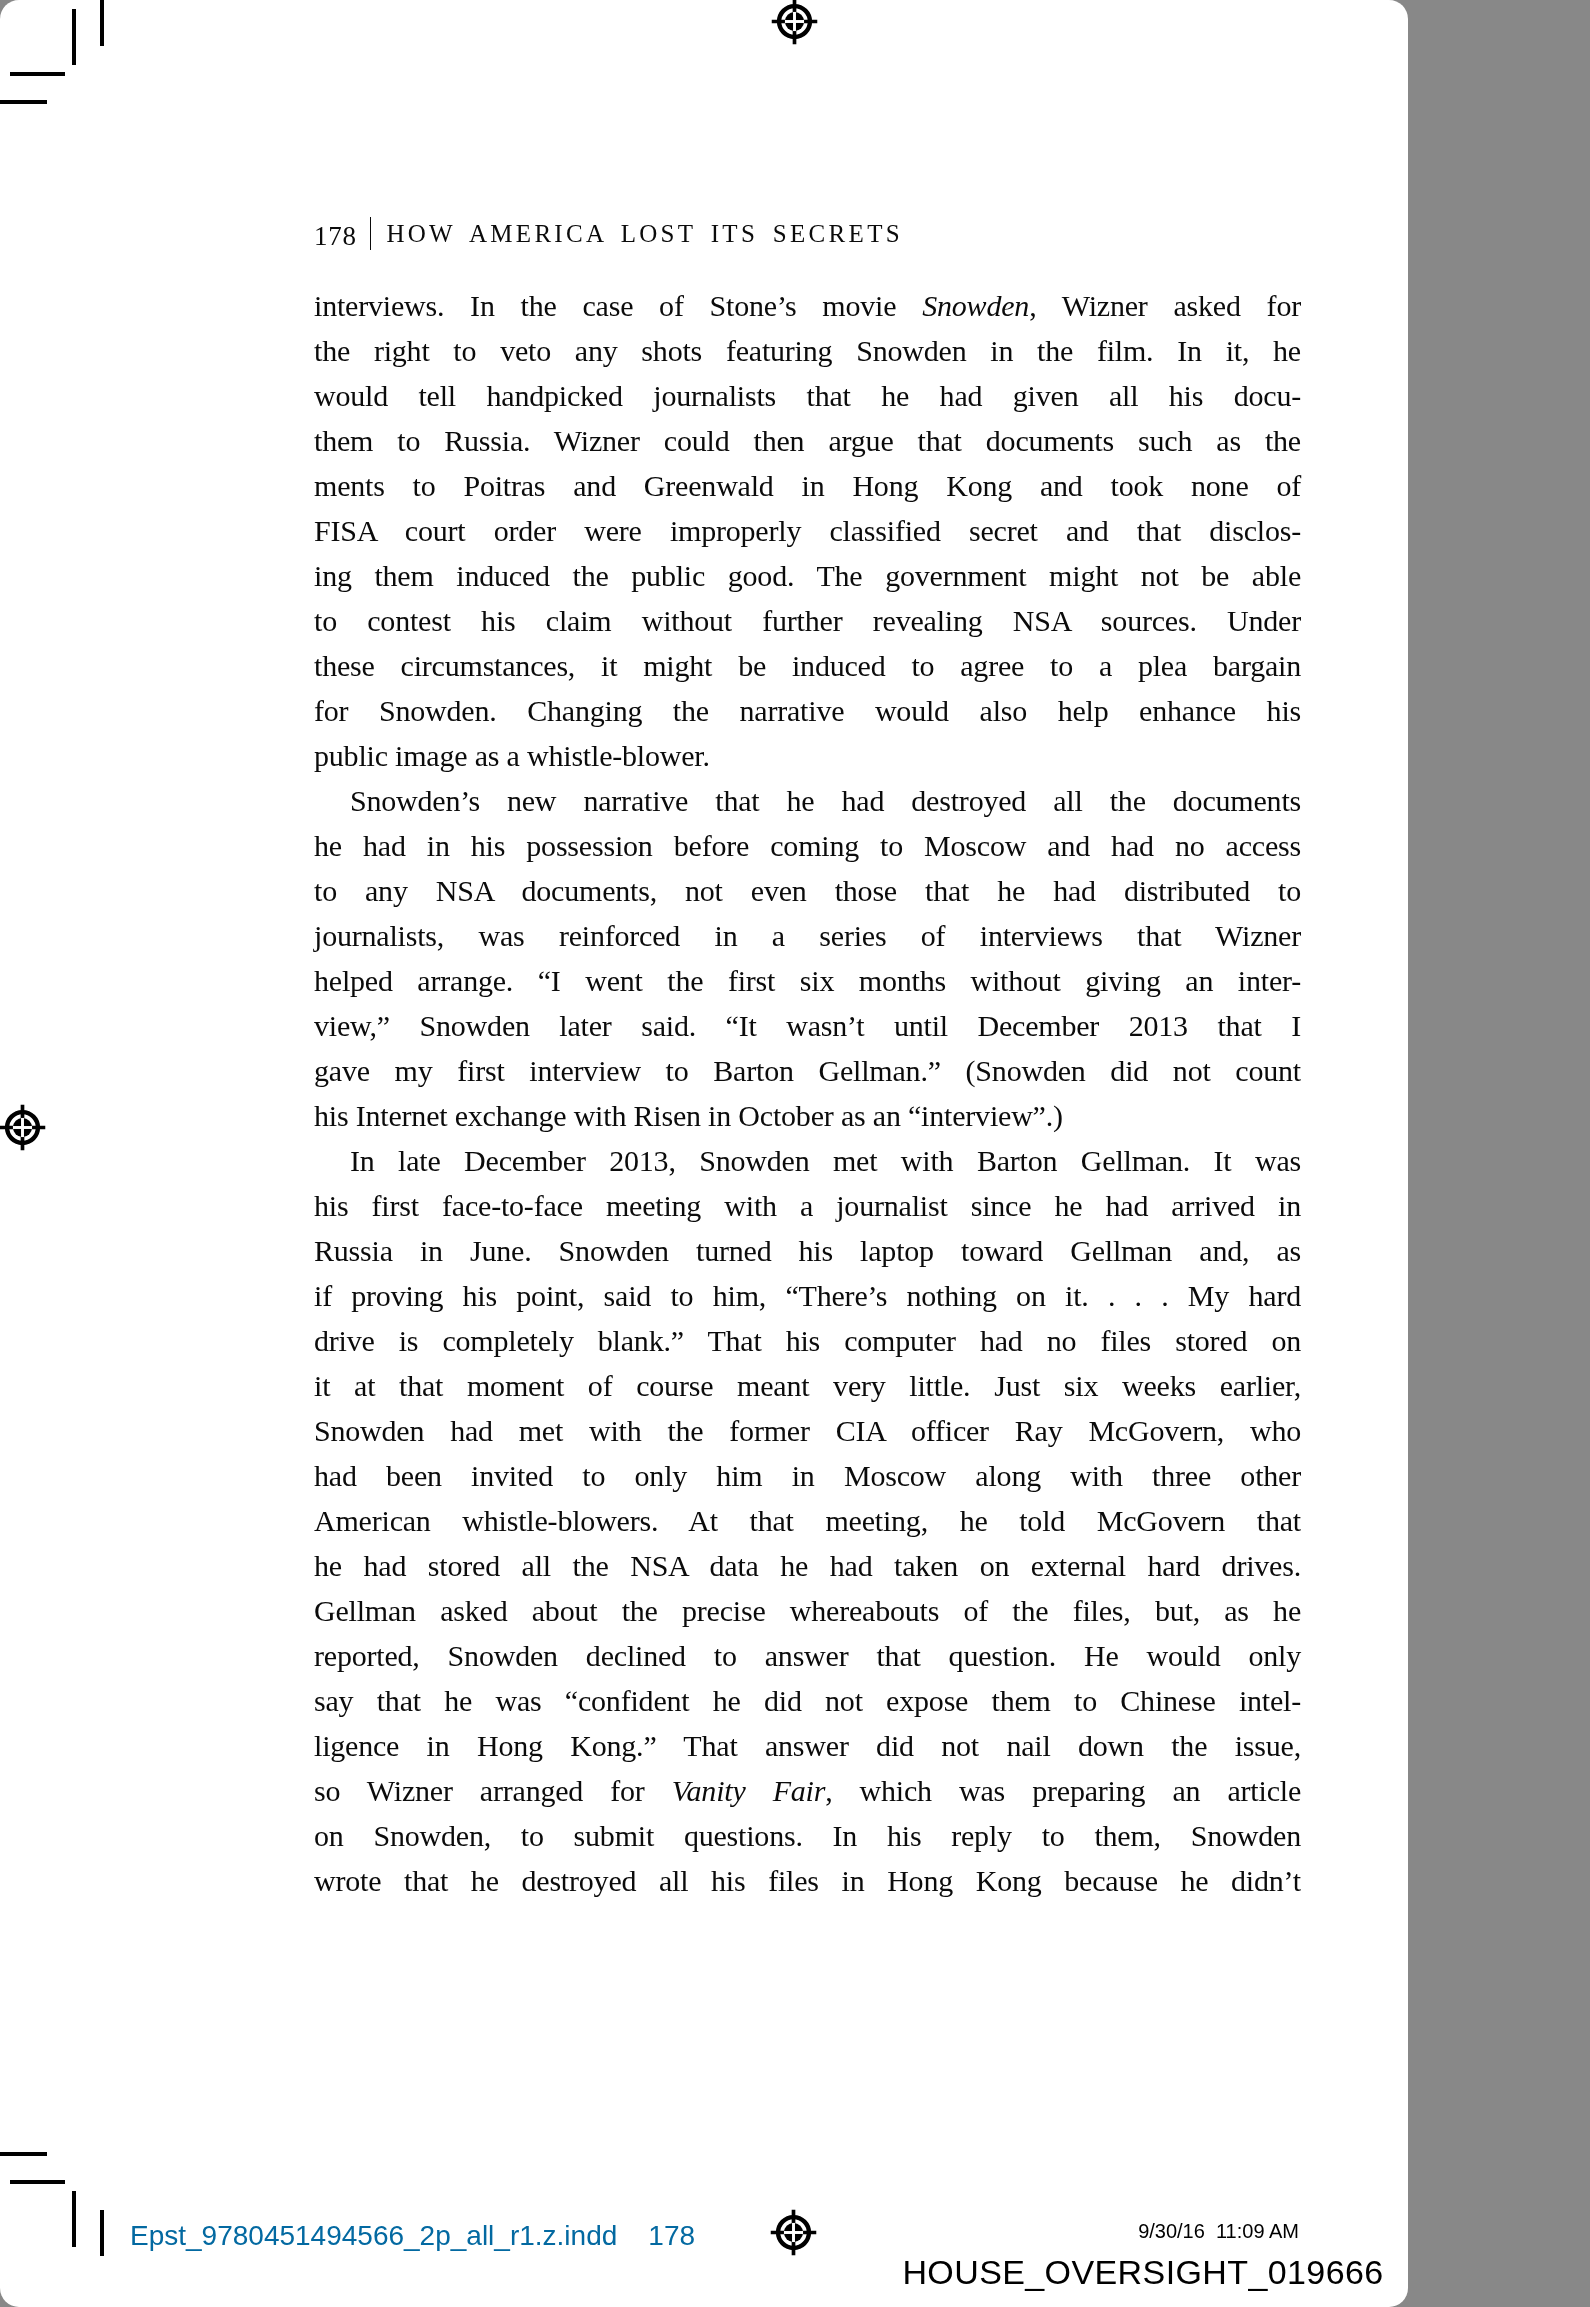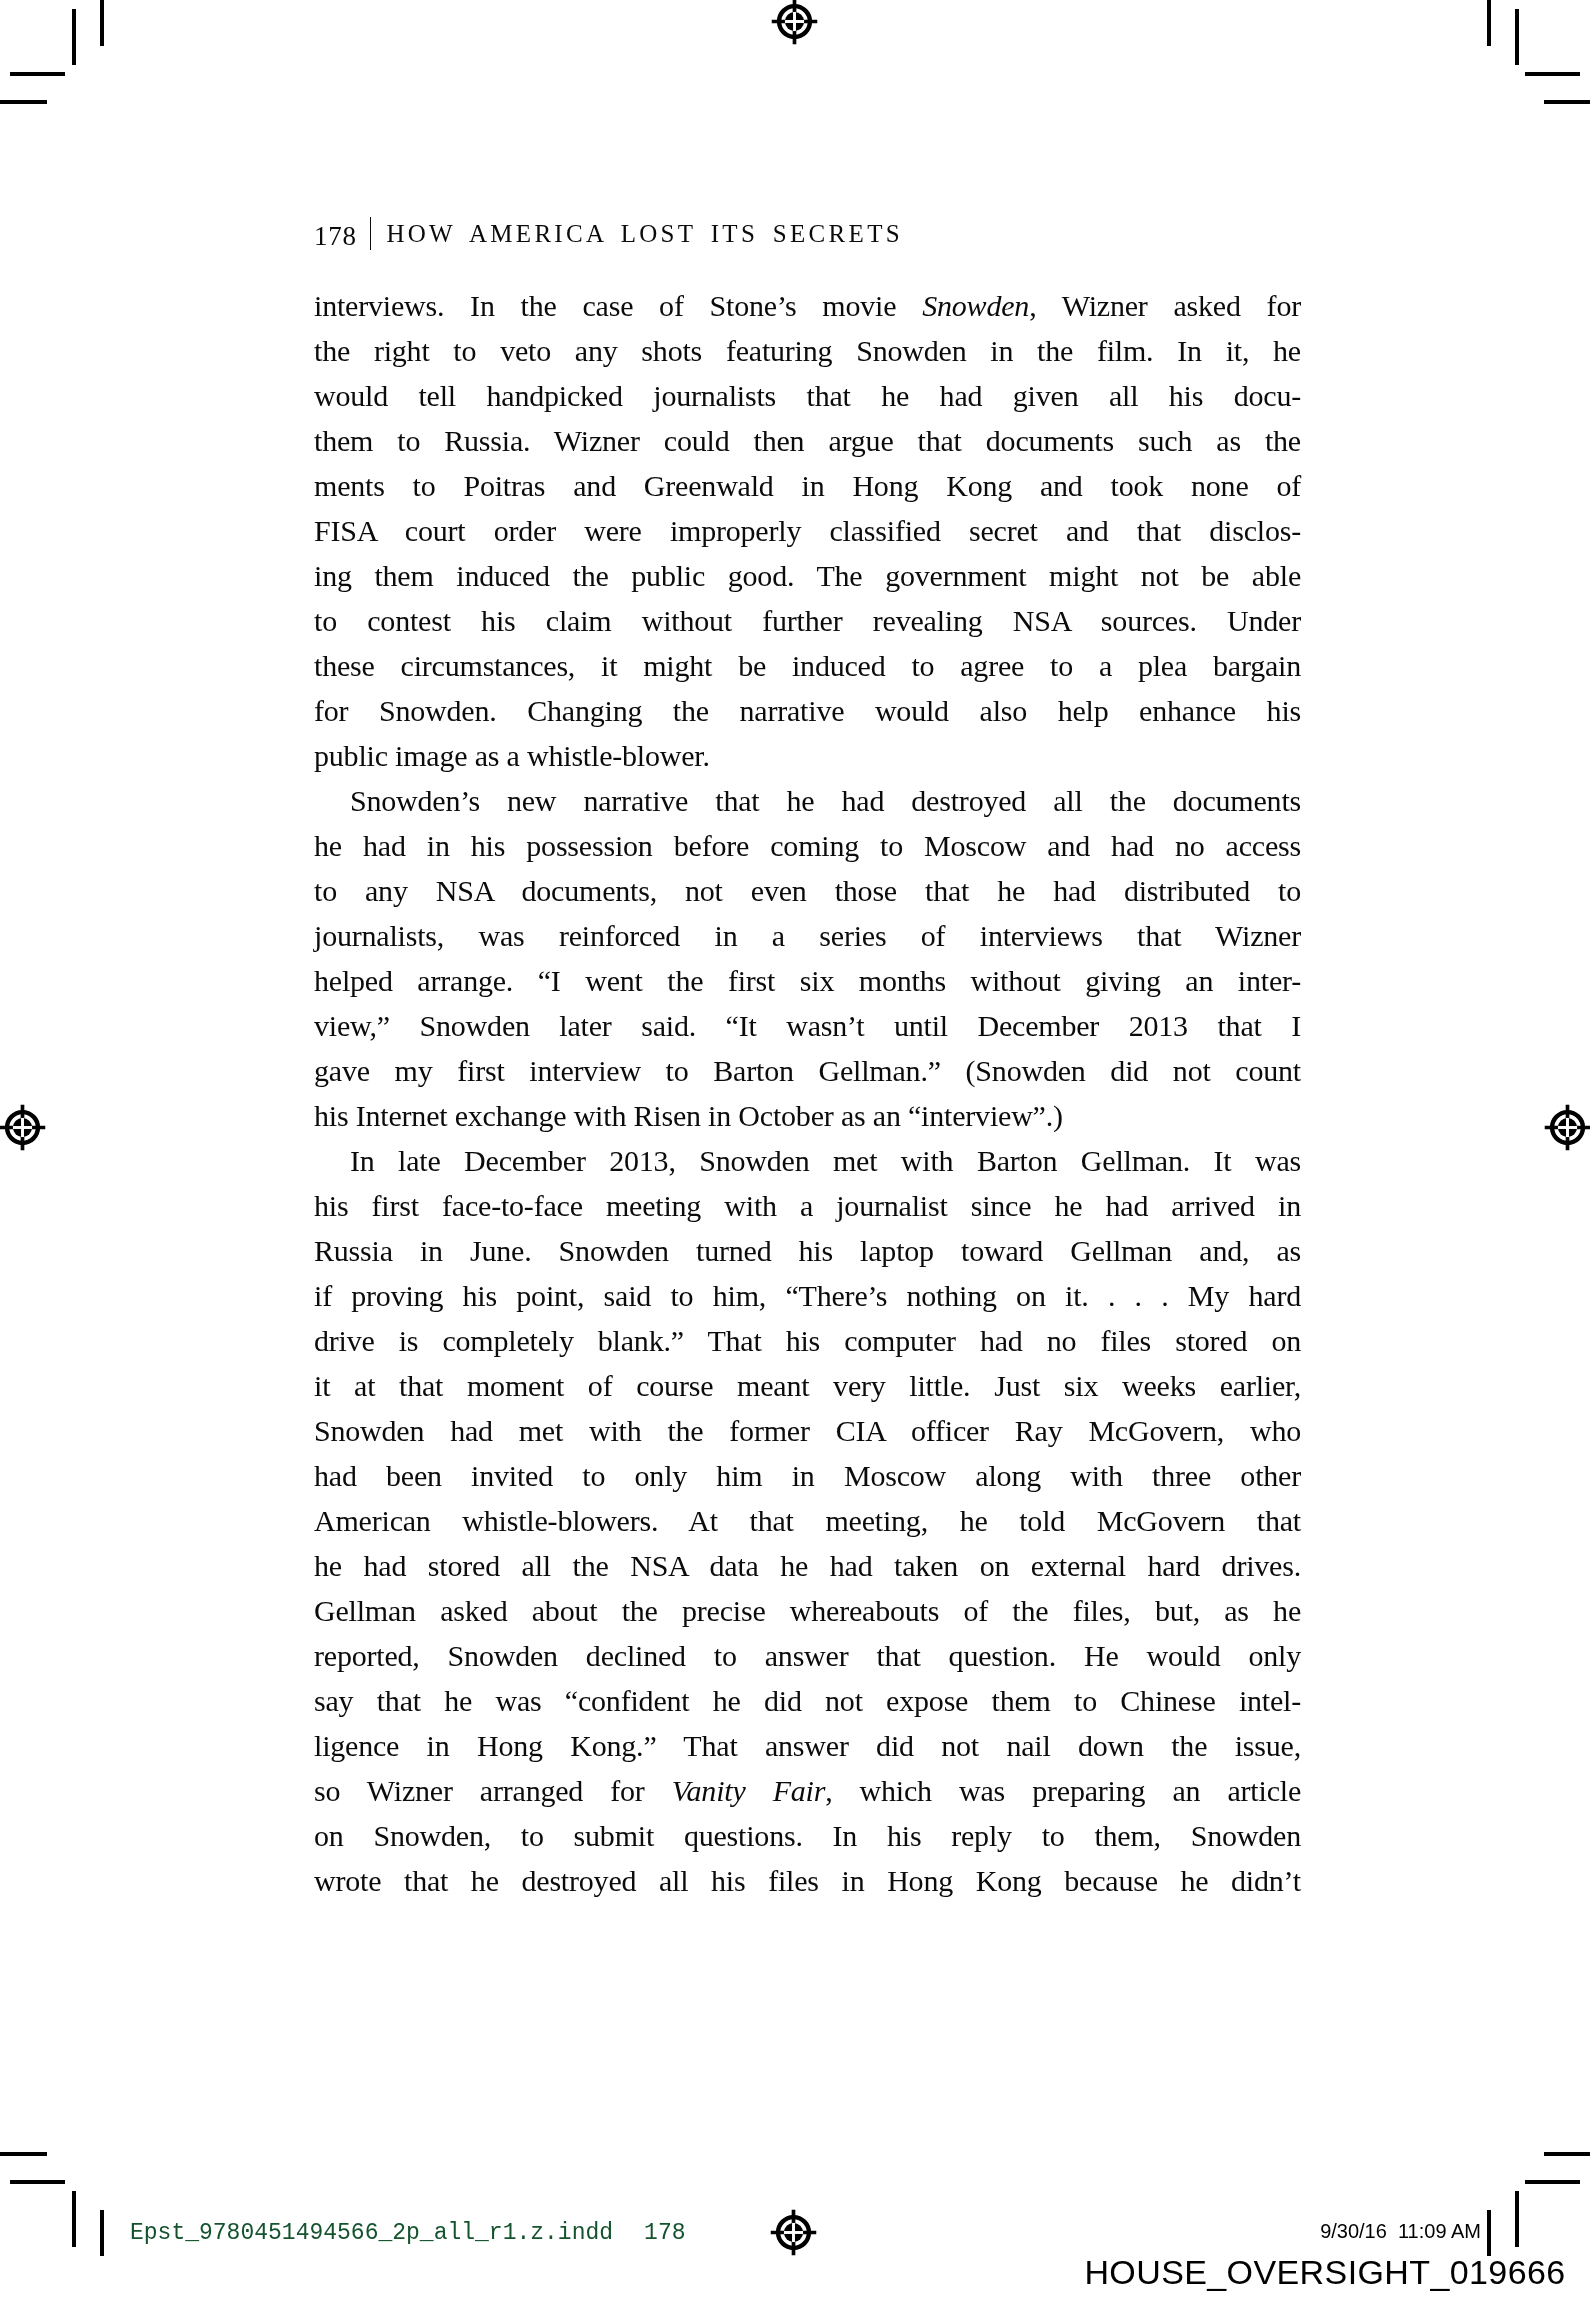--- a/index.html
+++ b/index.html
@@ -1,22 +1,23 @@
 <!DOCTYPE html>
 <html style="font-size:12px"><head>
 <meta charset="utf-8">
 <style>
   html,body{margin:0;padding:0;background:#888;}
   .page{
     position:relative;
-    width:1590px;height:2307px;
+    width:1408px;height:2307px;
     background:#ffffff;
     overflow:hidden;
     font-family:"Liberation Serif", serif;
     color:#0b0b0b;
+    border-radius:19px;
   }
   
   .crop{position:absolute;background:#000;}
   
   .regmark{position:absolute;width:47px;height:47px;}
   
   .header{
     position:absolute;left:314px;top:217px;
     display:flex;align-items:flex-end;
   }
@@ -31,21 +32,21 @@
     position:absolute;left:314px;top:283px;width:987px;
     font-size:30px;line-height:45px;letter-spacing:-0.2px;
   }
   .line{text-align:justify;text-align-last:justify;white-space:normal;}
   .line.last{text-align-last:left;}
   .line.indent{text-indent:36px;}
   .line i{font-style:italic;margin-top:24px;}
   
   .slug{
     position:absolute;left:130px;top:2220px;
-    font-family:Liberation Mono, monospace;font-size:23px;color:#14532d;
+    font-family:Liberation Sans, sans-serif;font-size:28px;color:#0369a1;
   }
   .slug .pagenum{margin-left:31px;}
   .stamp-time{
     position:absolute;right:109px;top:2220px;
     font-family:"Liberation Sans", sans-serif;font-size:20px;color:#000;
     white-space:pre;
   }
   .watermark{
     position:absolute;right:24.4px;top:2253px;
     font-family:"Liberation Sans", sans-serif;font-size:34px;color:#000;

